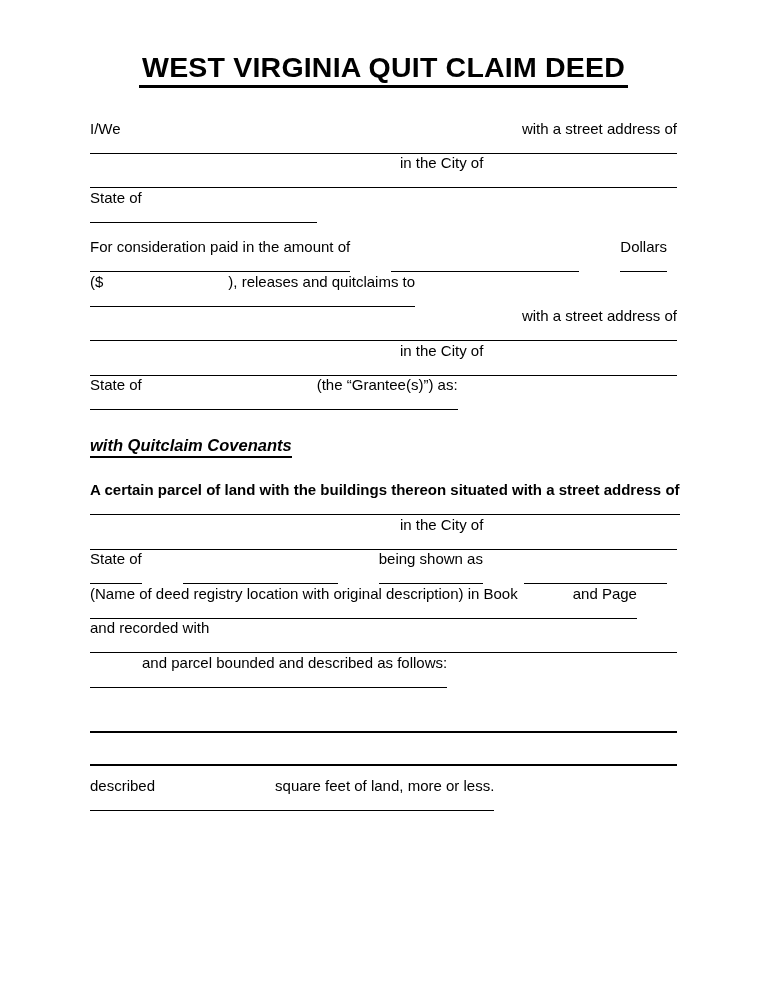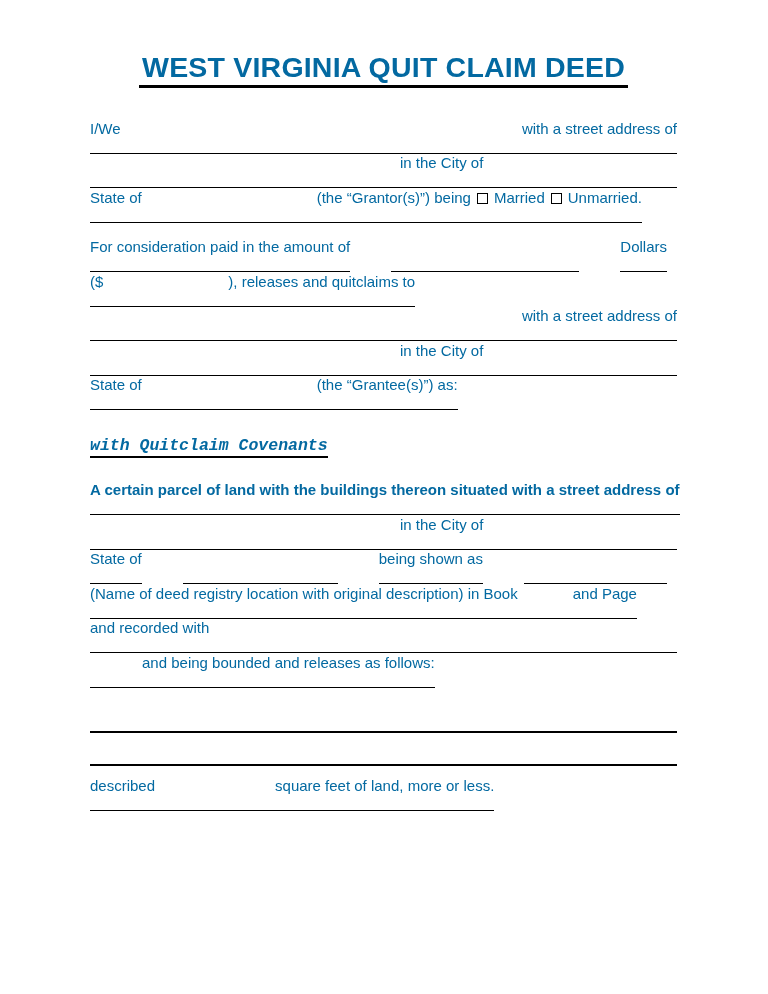--- a/index.html
+++ b/index.html
@@ -1,21 +1,21 @@
 <!DOCTYPE html>
 <html><head>
 <meta charset="utf-8">
 <style>
   * { margin:0; padding:0; box-sizing:border-box; }
   html,body { background:#ffffff; }
   .page {
     position:relative;
     width:768px; height:994px;
     background:#ffffff;
-    color:#0369a1;
+    color:#000000;
     font-family:"Liberation Sans","DejaVu Sans",sans-serif;
     font-size:15px;
     padding:0 91px 0 90px;
     overflow:hidden;
   }
   .title-wrap { margin-top:52px; text-align:center; }
   .doc-title {
     display:inline-block;
     font-size:28.5px;
     font-weight:bold;
@@ -60,21 +60,21 @@
   .cb {
     display:inline-block;
     width:11px; height:11px;
     border:1.5px solid #000;
     vertical-align:-1px;
     margin:0 6px 0 6px;
     background:#ffffff;
   }
   .cb-first { margin-left:1px; }
   .covenant {
-    font-family:Liberation Mono, monospace;
+    font-family:Liberation Sans, sans-serif;
     font-style:italic;
     font-weight:bold;
     font-size:16.5px;
     border-bottom:2px solid #000;
     padding-bottom:1px;
     white-space:pre;
   }
 </style>
 </head>
 <body>
@@ -93,21 +93,20 @@
 
   <div class="fl">
     <span class="fill w310"></span>
     <span class="seg">in the City of</span>
     <span class="fill grow"></span>
   </div>
 
   <div class="fl">
     <span class="seg">State of</span>
     <span class="fill w175"></span>
-    <span class="seg"><span>(the “Grantor(s)”) being</span><span class="cb"></span><span>Married</span><span class="cb"></span><span>Unmarried.</span></span>
   </div>
 
   <div class="fl mt15 pr10">
     <span class="seg">For consideration paid in the amount of</span>
     <span class="fill grow"></span>
     <span class="seg">Dollars</span>
   </div>
 
   <div class="fl">
     <span class="seg">($</span>
@@ -160,21 +159,21 @@
     <span class="seg">and Page</span>
   </div>
 
   <div class="fl">
     <span class="seg">and recorded with</span>
     <span class="fill grow"></span>
   </div>
 
   <div class="fl">
     <span class="fill w52"></span>
-    <span class="seg">and being bounded and releases as follows:</span>
+    <span class="seg">and parcel bounded and described as follows:</span>
   </div>
 
   <div class="fl mt11">
     <span class="fill grow b2"></span>
   </div>
   <div class="fl h33">
     <span class="fill grow b2"></span>
   </div>
 
   <div class="fl mt10">

